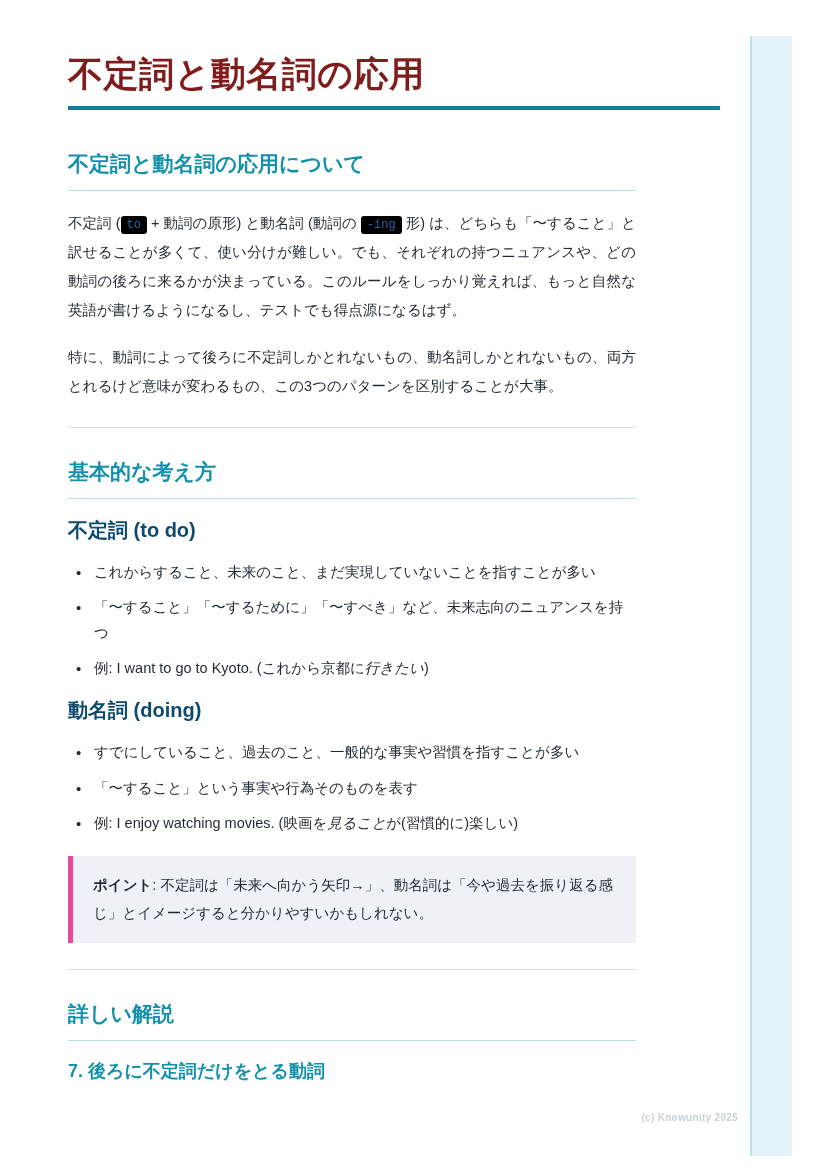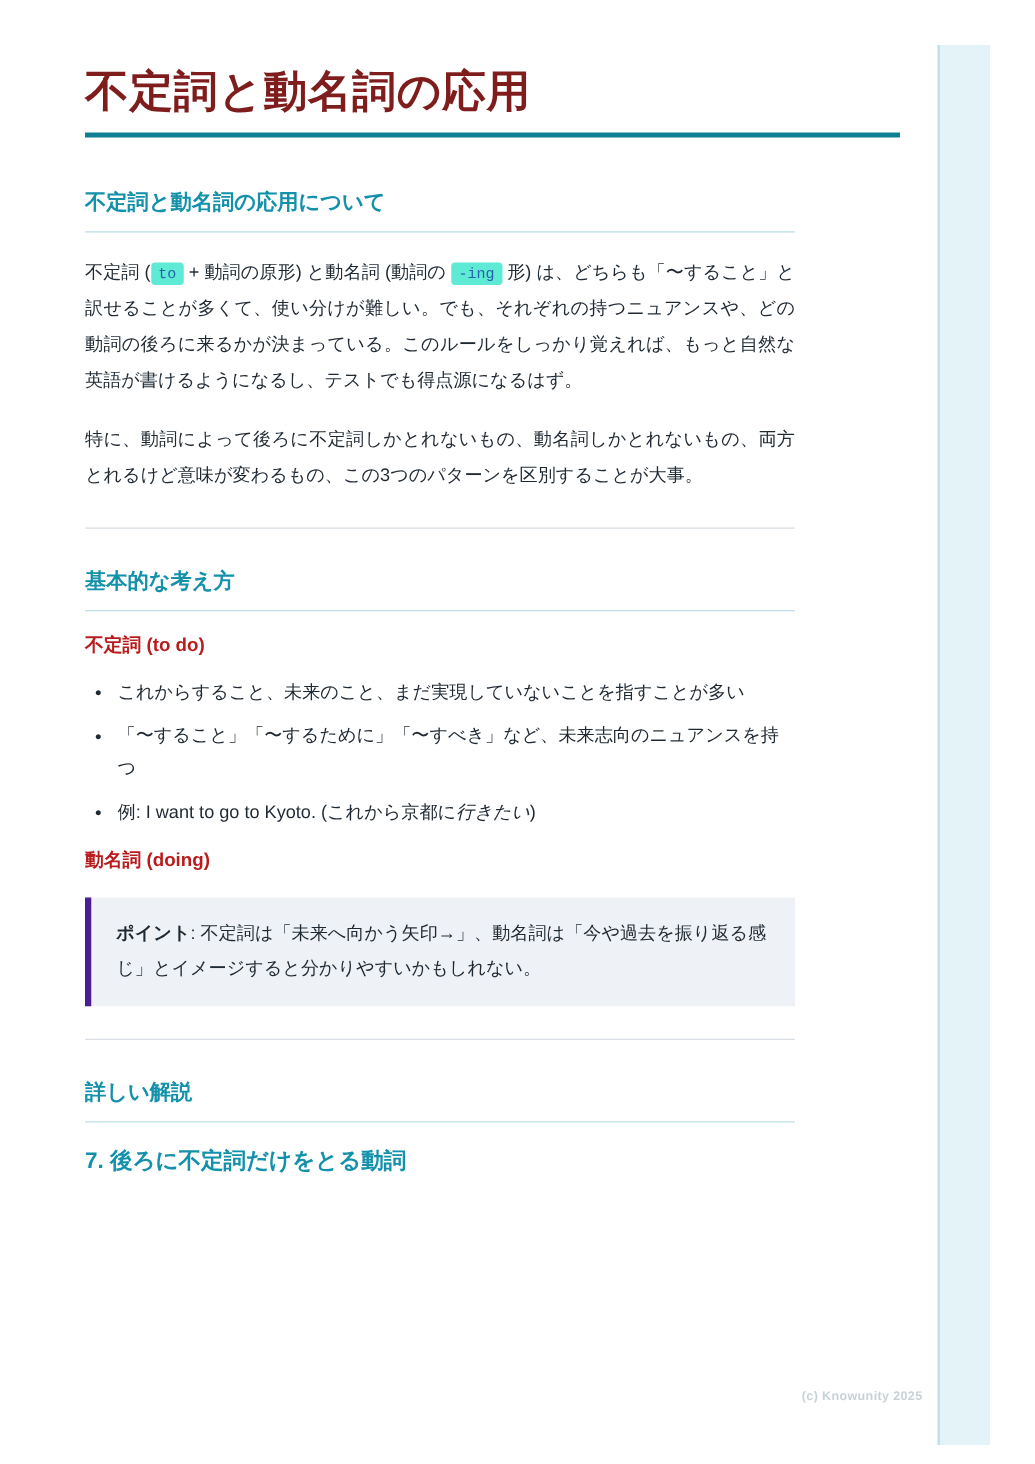--- a/index.html
+++ b/index.html
@@ -52,57 +52,57 @@
     font-weight: bold;
     letter-spacing: 0.5px;
   }
   .title-rule {
     height: 4px;
     background: #0f7f95;
     width: 652px;
     margin-bottom: 40px;
   }
   h2.section-title {
-    font-size: 17px;
+    font-size: 21px;
     color: #1391ab;
     margin: 0 0 12px 0;
     font-weight: bold;
   }
   .section-rule {
     height: 1px;
     background: #bcdfe7;
     width: 568px;
     margin-bottom: 18px;
   }
   p.body-text {
     font-size: 14.5px;
     line-height: 2.0;
     margin: 0 0 18px 0;
     text-align: justify;
     color: #1f2933;
   }
   code.inline-code {
-    background: #5eead4;
+    background: #000000;
     color: #2563a8;
     font-family: "Liberation Mono", "DejaVu Sans Mono", monospace;
     font-size: 12px;
     padding: 2px 6px;
     border-radius: 3px;
   }
   .divider {
     height: 1px;
     background: #d8dee3;
     width: 568px;
     margin: 26px 0 30px 0;
   }
   h3.sub-head {
-    font-size: 15px;
+    font-size: 20px;
     font-weight: bold;
     margin: 0 0 8px 0;
-    color: #b91c1c;
+    color: #0c4a6e;
   }
   ul.bullets {
     list-style: none;
     margin: 16px 0 16px 0;
     padding: 0;
   }
   ul.bullets li {
     position: relative;
     padding-left: 26px;
     font-size: 14.5px;
@@ -113,21 +113,21 @@
   ul.bullets li::before {
     content: "\2022";
     position: absolute;
     left: 8px;
     top: 0;
     font-size: 15px;
     color: #1f2933;
   }
   .callout {
     background: #eef1f5;
-    border-left: 5px solid #4c1d95;
+    border-left: 5px solid #ec4899;
     padding: 16px 18px 16px 20px;
     font-size: 14.5px;
     line-height: 1.9;
     margin: 20px 0 0 0;
     color: #1f2933;
   }
   .callout b { font-weight: bold; }
   em.ital { font-style: italic; }
   strong.bold { font-weight: normal; }
   h4.numbered {
@@ -174,20 +174,25 @@
     <div class="section-rule"></div>
 
     <h3 class="sub-head">不定詞 (to do)</h3>
     <ul class="bullets">
       <li>これからすること、未来のこと、まだ実現していないことを指すことが多い</li>
       <li>「〜すること」「〜するために」「〜すべき」など、未来志向のニュアンスを持つ</li>
       <li>例: I want <strong class="bold">to go</strong> to Kyoto. (これから京都に<em class="ital">行きたい</em>)</li>
     </ul>
 
     <h3 class="sub-head">動名詞 (doing)</h3>
+    <ul class="bullets">
+      <li>すでにしていること、過去のこと、一般的な事実や習慣を指すことが多い</li>
+      <li>「〜すること」という事実や行為そのものを表す</li>
+      <li>例: I enjoy <strong class="bold">watching</strong> movies. (映画を<em class="ital">見ること</em>が(習慣的に)楽しい)</li>
+    </ul>
 
     <div class="callout">
       <b>ポイント</b><span>: 不定詞は「未来へ向かう矢印→」、動名詞は「今や過去を振り返る感じ」とイメージすると分かりやすいかもしれない。</span>
     </div>
 
     <div class="divider"></div>
 
     <h2 class="section-title">詳しい解説</h2>
     <div class="section-rule"></div>
 

